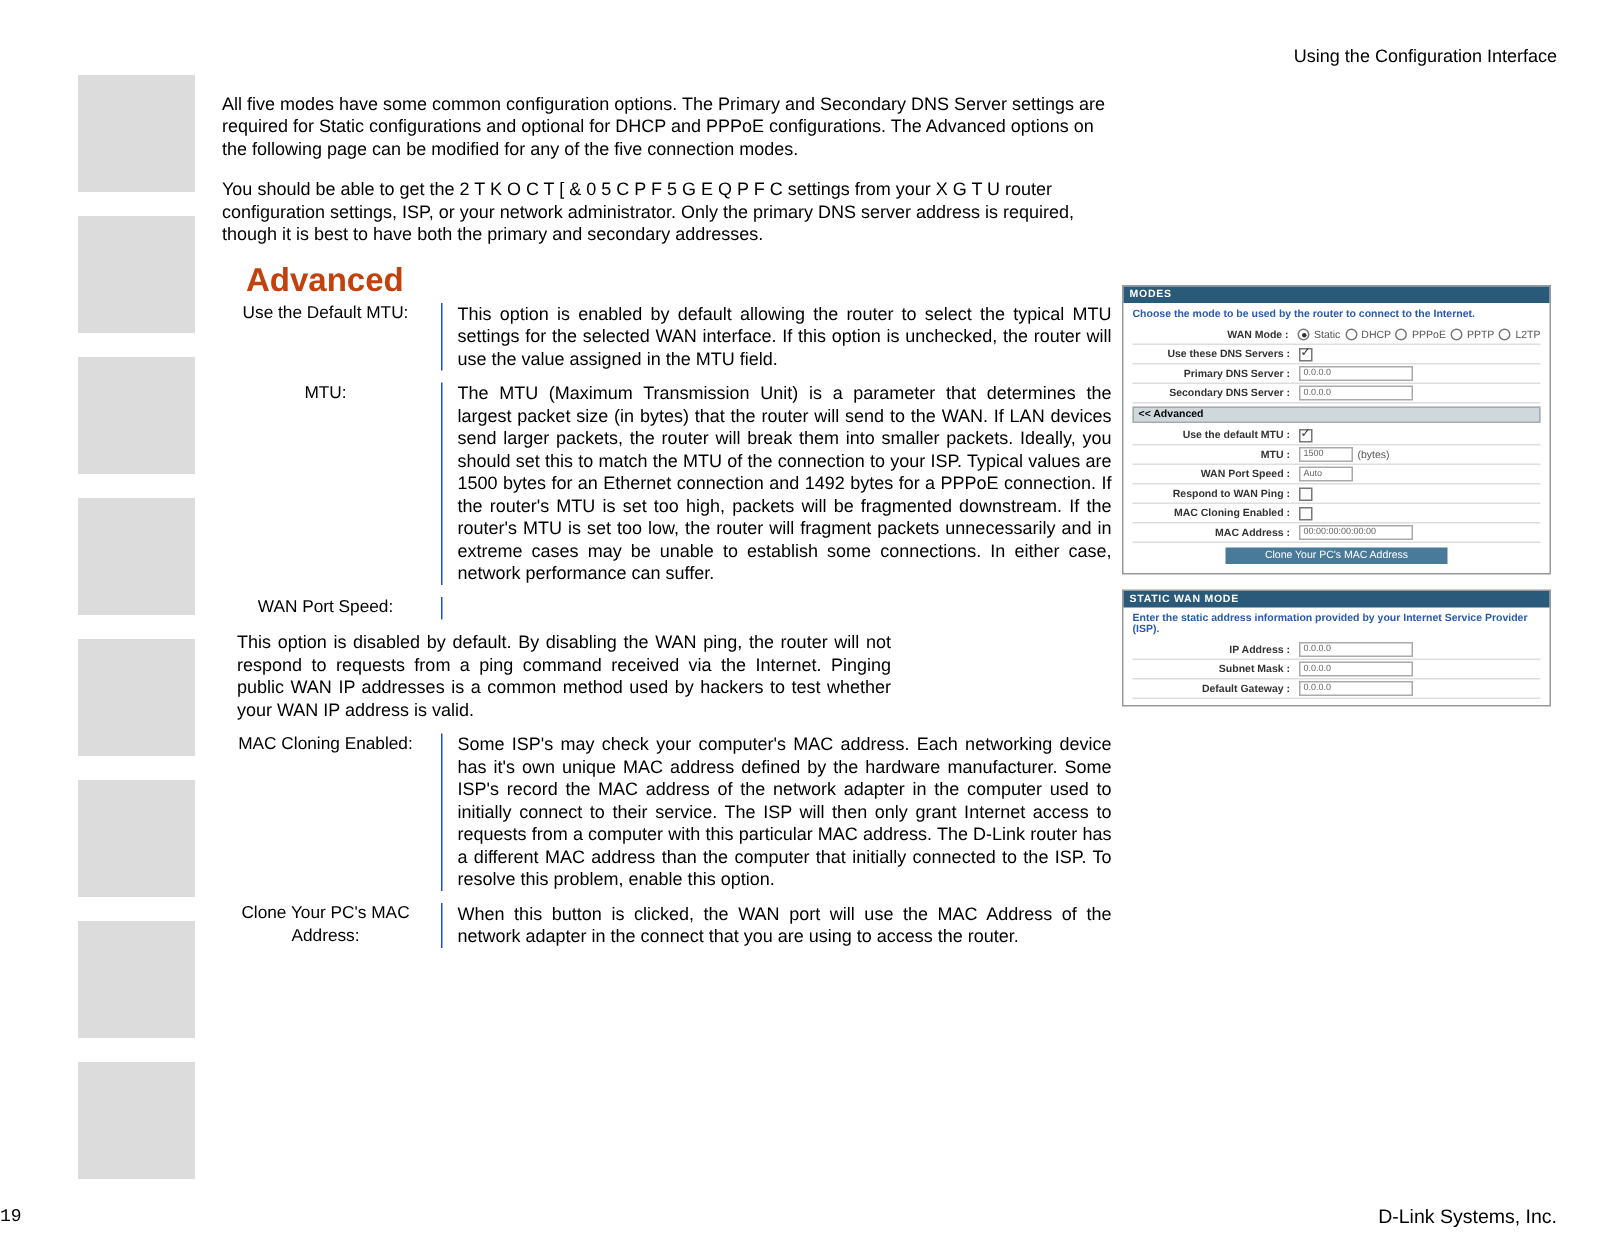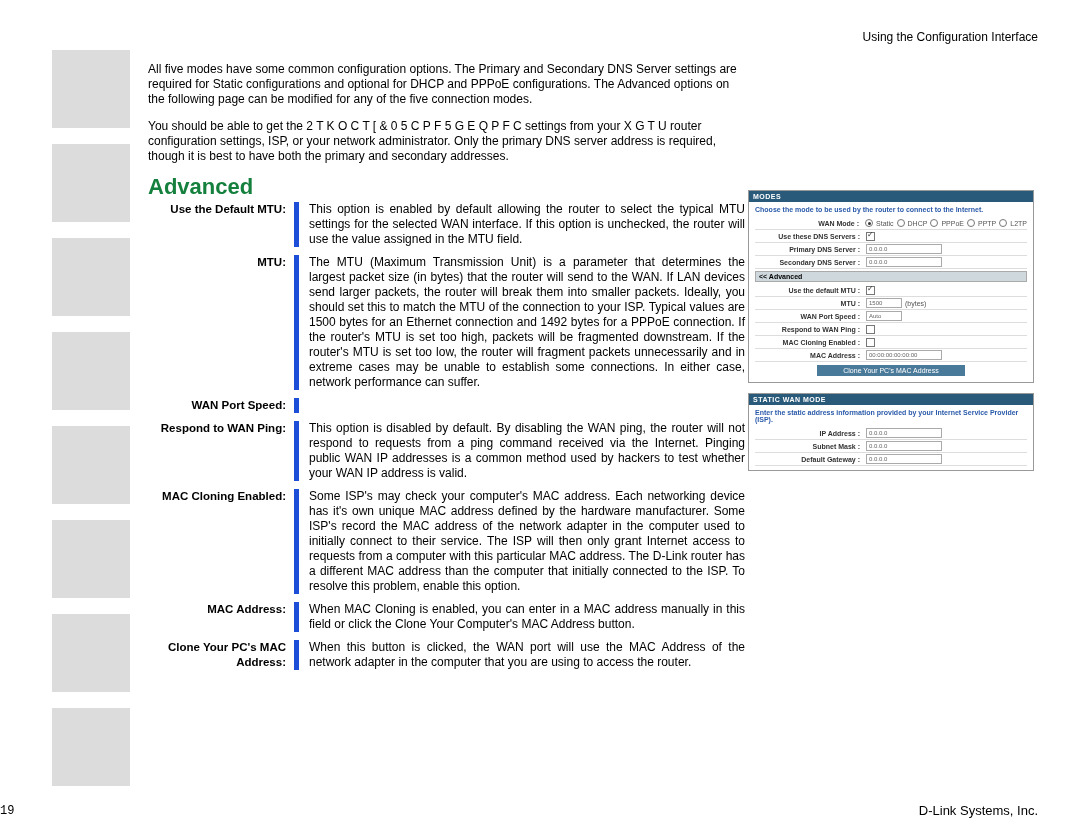--- a/index.html
+++ b/index.html
@@ -43,37 +43,37 @@
   }
   .intro {
     width: 590px;
     line-height: 1.25;
   }
   .intro p { margin: 12px 0 2px 0; }
   h2.section {
     font-family: Arial, sans-serif;
     font-weight: bold;
     font-size: 22px;
-    color: #15803d;
-    margin: 10px 0 2px 0;
+    color: #c2410c;
+    margin: 10px 0 2px 16px;
   }
   .subintro {
     margin-bottom: 6px;
   }
   .row {
     display: flex;
     margin-bottom: 8px;
   }
   .label-col {
     width: 138px;
-    text-align: right;
-    font-weight: bold;
+    text-align: center;
+    font-weight: normal;
     font-size: 11.5px;
     padding-right: 8px;
-    border-right: 5px solid #1d4ed8;
+    border-right: 1px solid #1d4ed8;
     line-height: 1.3;
   }
   .desc-col {
     width: 436px;
     padding-left: 10px;
     text-align: justify;
     line-height: 1.25;
     font-size: 12px;
   }
   .right-panel {
@@ -239,34 +239,29 @@
       <div class="desc-col">This option is enabled by default allowing the router to select the typical MTU settings for the selected WAN interface. If this option is unchecked, the router will use the value assigned in the MTU field.</div>
     </div>
     <div class="row">
       <div class="label-col">MTU:</div>
       <div class="desc-col">The MTU (Maximum Transmission Unit) is a parameter that determines the largest packet size (in bytes) that the router will send to the WAN. If LAN devices send larger packets, the router will break them into smaller packets. Ideally, you should set this to match the MTU of the connection to your ISP. Typical values are 1500 bytes for an Ethernet connection and 1492 bytes for a PPPoE connection. If the router's MTU is set too high, packets will be fragmented downstream. If the router's MTU is set too low, the router will fragment packets unnecessarily and in extreme cases may be unable to establish some connections. In either case, network performance can suffer.</div>
     </div>
     <div class="row">
       <div class="label-col">WAN Port Speed:</div>
     </div>
     <div class="row">
-      <div class="label-col">Respond to WAN Ping:</div>
       <div class="desc-col">This option is disabled by default. By disabling the WAN ping, the router will not respond to requests from a ping command received via the Internet. Pinging public WAN IP addresses is a common method used by hackers to test whether your WAN IP address is valid.</div>
     </div>
     <div class="row">
       <div class="label-col">MAC Cloning Enabled:</div>
       <div class="desc-col">Some ISP's may check your computer's MAC address. Each networking device has it's own unique MAC address defined by the hardware manufacturer. Some ISP's record the MAC address of the network adapter in the computer used to initially connect to their service. The ISP will then only grant Internet access to requests from a computer with this particular MAC address. The D-Link router has a different MAC address than the computer that initially connected to the ISP. To resolve this problem, enable this option.</div>
     </div>
     <div class="row">
-      <div class="label-col">MAC Address:</div>
-      <div class="desc-col">When MAC Cloning is enabled, you can enter in a MAC address manually in this field or click the Clone Your Computer's MAC Address button.</div>
-    </div>
-    <div class="row">
       <div class="label-col">Clone Your PC's MAC Address:</div>
-      <div class="desc-col">When this button is clicked, the WAN port will use the MAC Address of the network adapter in the computer that you are using to access the router.</div>
+      <div class="desc-col">When this button is clicked, the WAN port will use the MAC Address of the network adapter in the connect that you are using to access the router.</div>
     </div>
   </div>
 
   <div class="right-panel">
     <div class="modes-box">
       <div class="box-header">MODES</div>
       <div class="box-body">
         <div class="blue-note">Choose the mode to be used by the router to connect to the Internet.</div>
         <div class="form-line">
           <div class="form-label">WAN Mode :</div>

